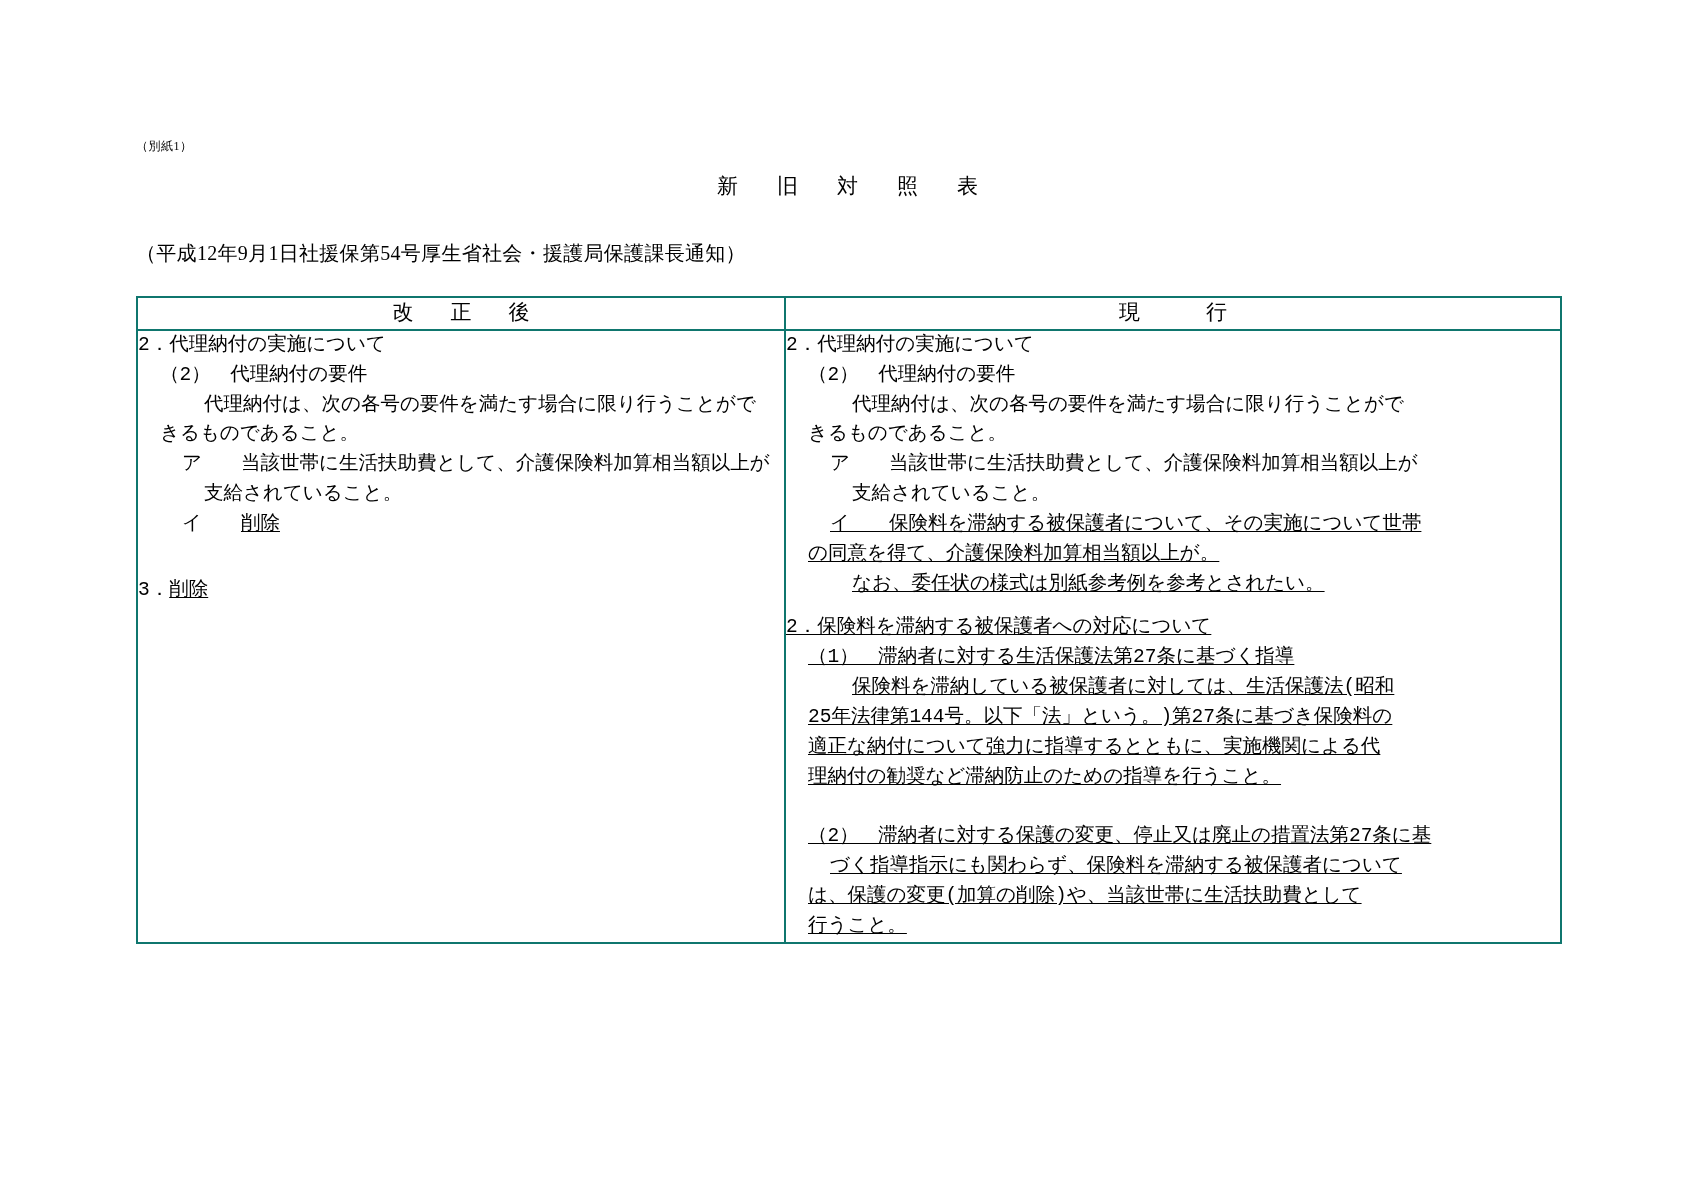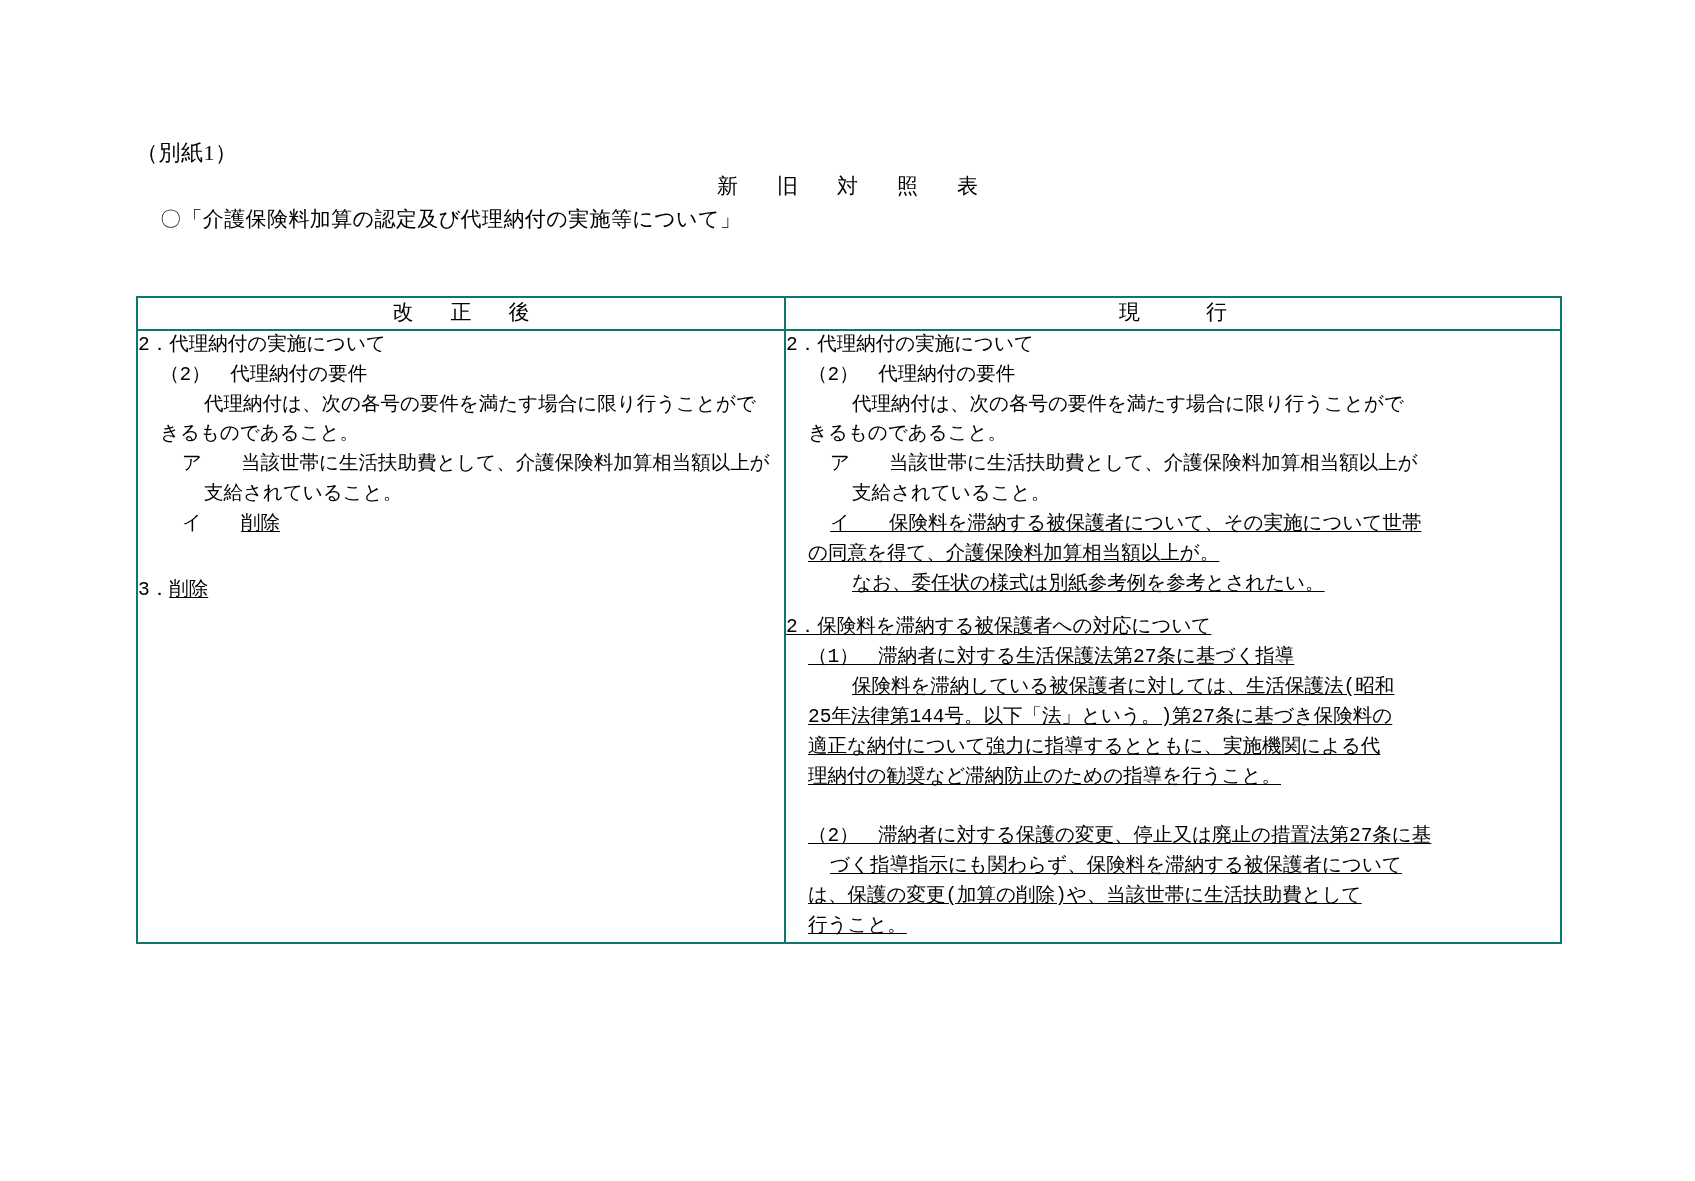--- a/index.html
+++ b/index.html
@@ -18,21 +18,21 @@
   .page {
     position: absolute;
     left: 0; top: 0;
     width: 1695px;
     height: 1181px;
   }
   .attachment-label {
     position: absolute;
     left: 136px;
     top: 138px;
-    font-size: 22px;
+    font-size: 12px;
     letter-spacing: 0.5px;
     white-space: nowrap;
   }
   .doc-title {
     position: absolute;
     left: 0;
     top: 172px;
     width: 1695px;
     text-align: center;
     font-size: 21px;
@@ -101,22 +101,22 @@
 </style>
 </head>
 <body>
 
 <div class="page">
 
   <div class="attachment-label">（別紙1）</div>
 
   <div class="doc-title">新　旧　対　照　表</div>
 
-  <div class="notice-title">〇「介護保険料加算の認定及び代理納付の実施等について」</div>
 
+  <div class="notice-sub">（平成12年9月1日社援保第54号厚生省社会・援護局保護課長通知）</div>
 
   <table class="cmp-table">
     <colgroup>
       <col class="col-new">
       <col class="col-old">
     </colgroup>
     <thead>
       <tr>
         <th>改　正　後</th>
         <th>現　　行</th>

